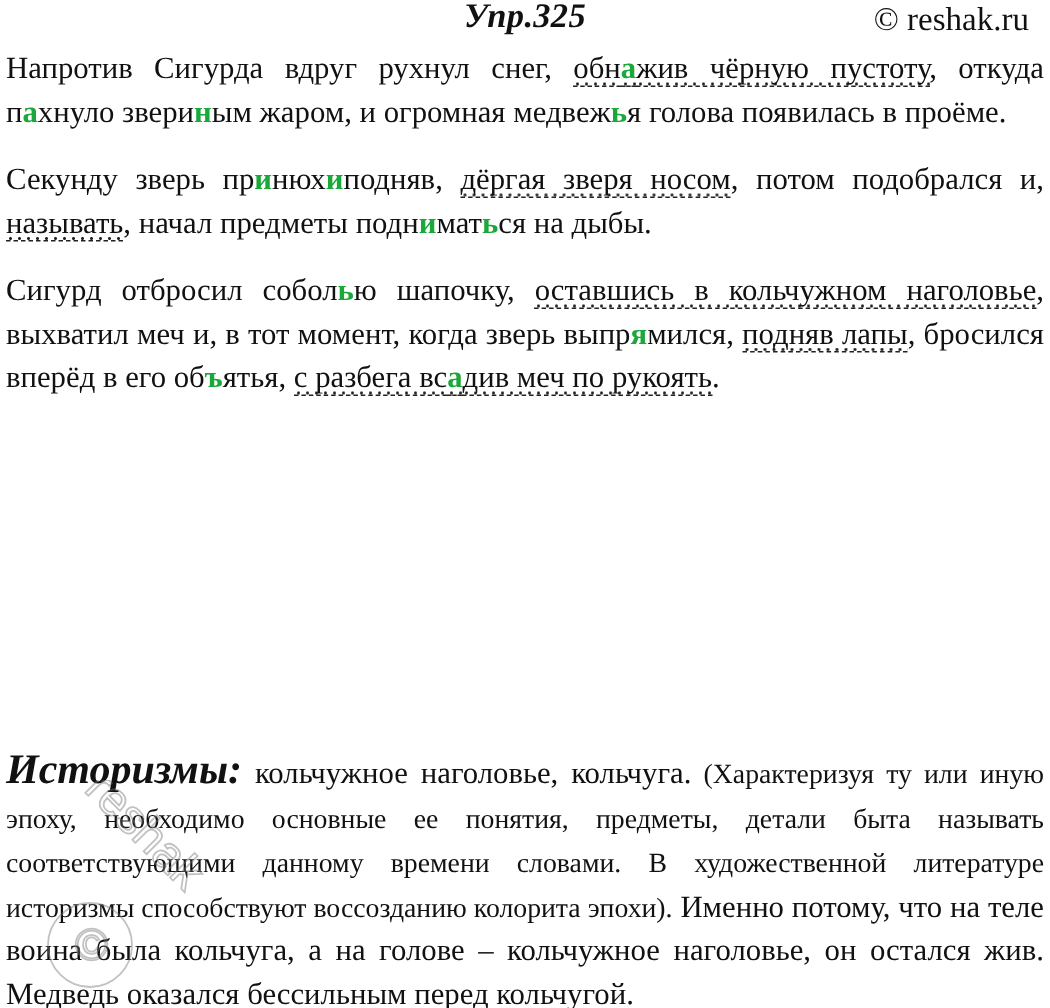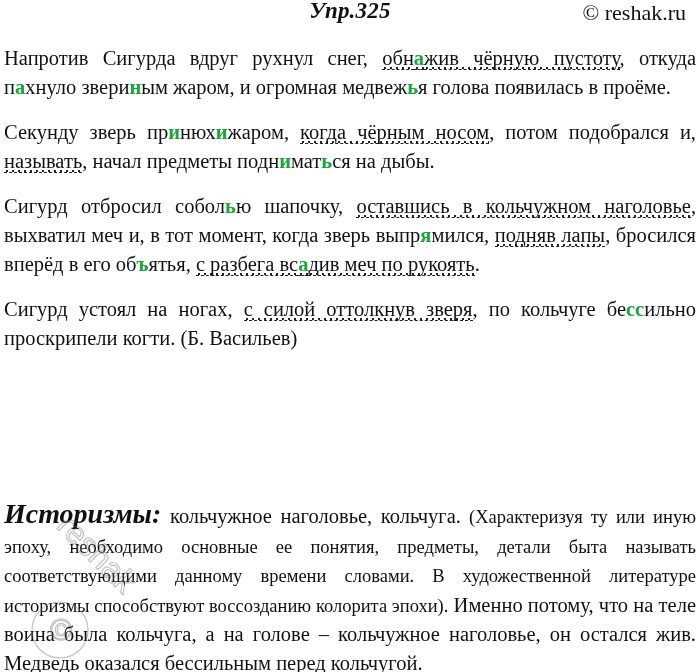--- a/index.html
+++ b/index.html
@@ -2,21 +2,21 @@
 <html><head>
   <meta charset="utf-8">
   <style>
     html, body { margin: 0; padding: 0; background: #ffffff; }
     body { width: 700px; height: 672px; position: relative; overflow: hidden;
       font-family: "Liberation Serif", "DejaVu Serif", serif; color: #111; }
     .header { position: absolute; top: 0; left: 0; width: 692px; height: 28px; font-family: Liberation Serif, serif; }
     .title { position: absolute; left: 0; width: 700px; top: -2px; text-align: center;
       font-weight: bold; font-style: italic; font-size: 23px; letter-spacing: 0.2px; }
     .copyright { position: absolute; right: 6px; top: 0px; font-size: 22px; }
-    .content { position: absolute; left: 4px; top: 44px; width: 692px; }
+    .content { position: absolute; left: 4px; top: 32px; width: 692px; }
     p { margin: 0 0 16px 0; font-size: 20.5px; line-height: 29px; text-align: justify; }
     .u { text-decoration: none; border-bottom: 1.5px dashed #222;
       background-image: radial-gradient(circle, #222 0.9px, transparent 1px);
       background-size: 6px 2px; background-repeat: repeat-x; background-position: 0 100%;
       padding-bottom: 0px; }
     .g { color: #1aa83a; font-weight: bold; }
     .hist { position: absolute; left: 4px; top: 500px; width: 692px; }
     .hist p { margin: 0; line-height: 28.5px; font-size: 20.5px; text-align: justify; }
     .term { font-weight: bold; font-style: italic; font-size: 28px; }
     .note { font-size: 18.5px; }
@@ -26,23 +26,22 @@
 </head>
 <body>
 
 <div class="header">
   <div class="title">Упр.325</div>
   <div class="copyright">© reshak.ru</div>
 </div>
 
 <div class="content">
   <p><span>Напротив Сигурда вдруг рухнул снег, </span><span class="u">обн</span><span class="u g">а</span><span class="u">жив чёрную пустоту</span><span>, откуда п</span><span class="g">а</span><span>хнуло звери</span><span class="g">н</span><span>ым жаром, и огромная медвеж</span><span class="g">ь</span><span>я голова появилась в проёме.</span></p>
-  <p><span>Секунду зверь пр</span><span class="g">и</span><span>нюх</span><span class="g">и</span><span>жаром, </span><span class="u">когда чёрным носом</span><span>, потом подобрался и, </span><span class="u">называть</span><span>, начал предметы подн</span><span class="g">и</span><span>мат</span><span class="g">ь</span><span>ся на дыбы.</span></p>
+  <p><span>Секунду зверь пр</span><span class="g">и</span><span>нюх</span><span class="g">и</span><span>подняв, </span><span class="u">дёргая зверя носом</span><span>, потом подобрался и, </span><span class="u">называть</span><span>, начал предметы подн</span><span class="g">и</span><span>мат</span><span class="g">ь</span><span>ся на дыбы.</span></p>
   <p><span>Сигурд отбросил собол</span><span class="g">ь</span><span>ю шапочку, </span><span class="u">оставшись в кольчужном наголовье</span><span>, выхватил меч и, в тот момент, когда зверь выпр</span><span class="g">я</span><span>мился, </span><span class="u">подняв лапы</span><span>, бросился вперёд в его об</span><span class="g">ъ</span><span>ятья, </span><span class="u">с разбега вс</span><span class="u g">а</span><span class="u">див меч по рукоять</span><span>.</span></p>
-  <p><span>Сигурд устоял на ногах, </span><span class="u">с силой оттолкнув зверя</span><span>, по кольчуге бе</span><span class="g">сс</span><span>ильно проскрипели когти. (Б. Васильев)</span></p>
 </div>
 
 <div class="hist">
   <p><span class="term">Историзмы:</span><span> кольчужное наголовье, кольчуга.</span><span class="note"> (Характеризуя ту или иную эпоху, необходимо основные ее понятия, предметы, детали быта называть соответствующими данному времени словами. В художественной литературе историзмы способствуют воссозданию колорита эпохи).</span><span> Именно потому, что на теле воина была кольчуга, а на голове – кольчужное наголовье, он остался жив. Медведь оказался бессильным перед кольчугой.</span></p>
 </div>
 
 <svg class="watermark" viewBox="0 0 130 150">
   <g fill="none" stroke="#777" stroke-width="1.2">
     <circle cx="40" cy="110" r="28"></circle>
     <text x="30" y="120" font-size="30" font-family="Liberation Sans, sans-serif" fill="none" stroke="#777">©</text>

